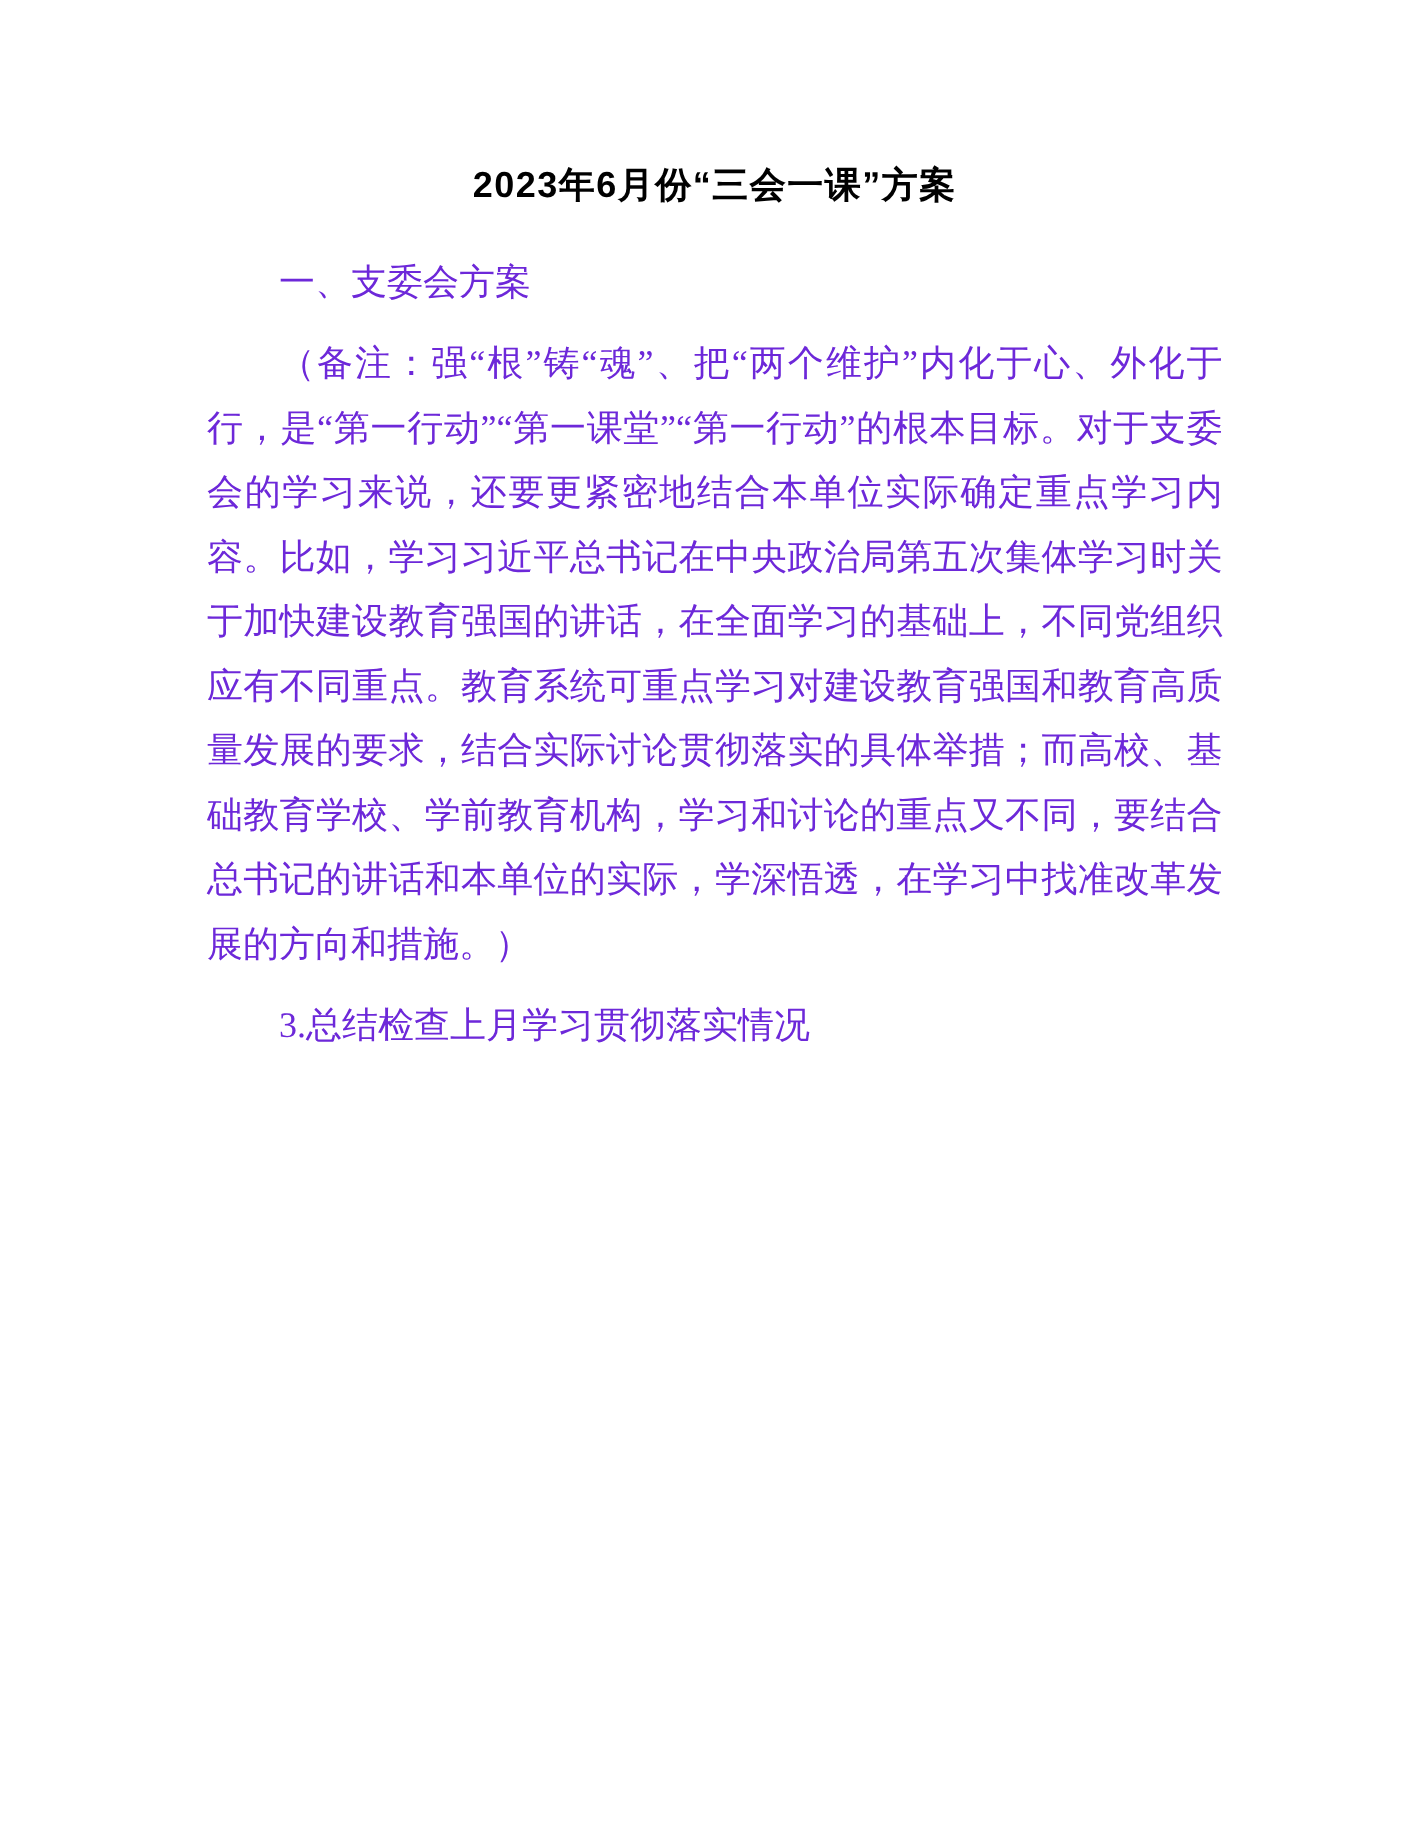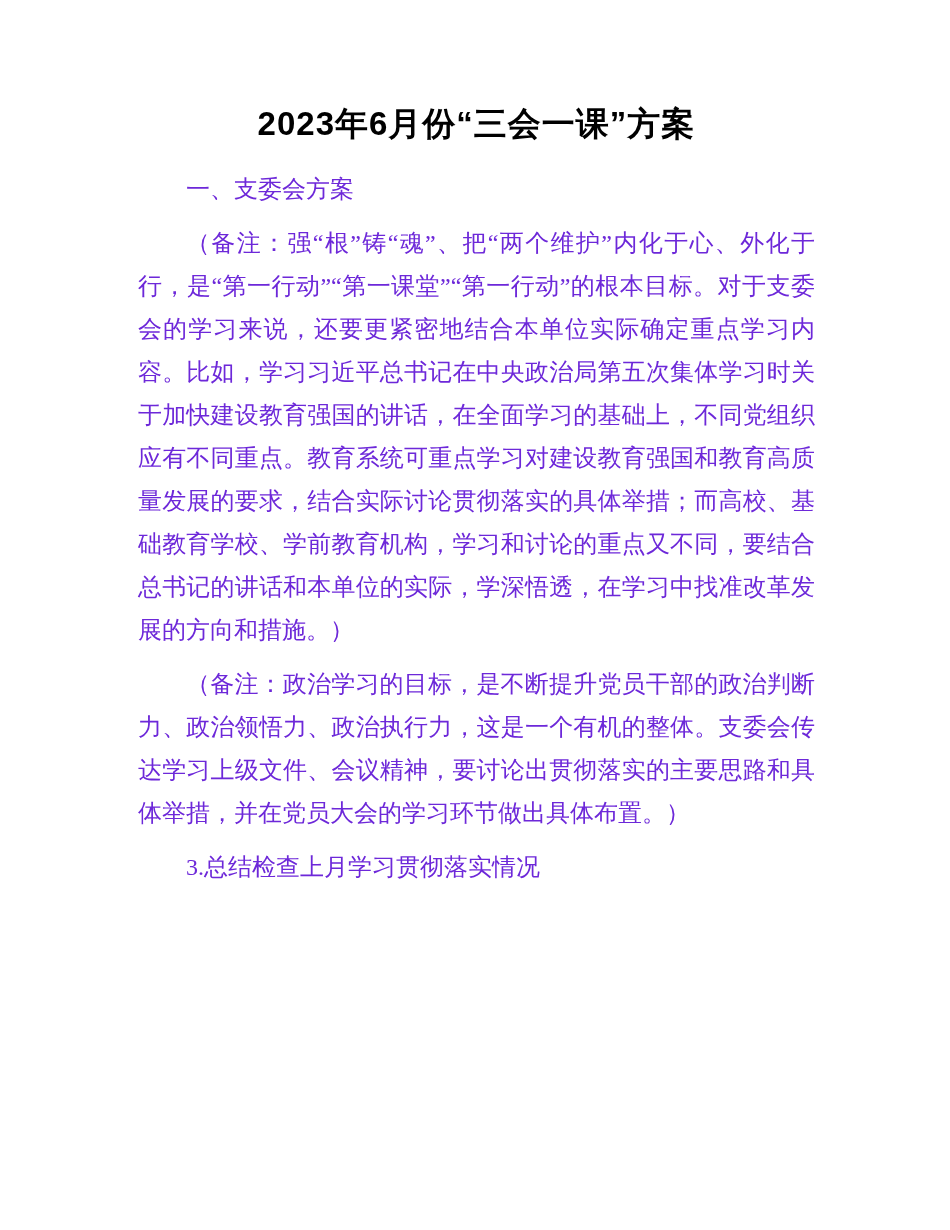--- a/index.html
+++ b/index.html
@@ -15,21 +15,21 @@
     background: #ffffff;
     box-sizing: border-box;
     padding: 100px 135px 0 138px;
     overflow: hidden;
     color: #000000;
   }
   .doc-title {
     margin: 0 0 20px 0;
     font-family: "Liberation Sans", "DejaVu Sans", sans-serif;
     font-weight: bold;
-    font-size: 33px;
+    font-size: 24px;
     line-height: 48px;
     text-align: center;
     letter-spacing: 1px;
     color: #000000;
   }
   .doc-body {
     font-family: "Liberation Serif", "DejaVu Serif", serif;
     font-size: 24px;
     color: #6d28d9;
   }
@@ -42,16 +42,15 @@
   }
 </style>
 </head>
 <body>
 
 <div class="page" style="background: rgb(255, 255, 255); color: rgb(0, 0, 0);">
   <h1 class="doc-title">2023年6月份“三会一课”方案</h1>
   <div class="doc-body">
       <p class="para heading-level-1">一、支委会方案</p>
       <p class="para paragraph">（备注：强“根”铸“魂”、把“两个维护”内化于心、外化于行，是“第一行动”“第一课堂”“第一行动”的根本目标。对于支委会的学习来说，还要更紧密地结合本单位实际确定重点学习内容。比如，学习习近平总书记在中央政治局第五次集体学习时关于加快建设教育强国的讲话，在全面学习的基础上，不同党组织应有不同重点。教育系统可重点学习对建设教育强国和教育高质量发展的要求，结合实际讨论贯彻落实的具体举措；而高校、基础教育学校、学前教育机构，学习和讨论的重点又不同，要结合总书记的讲话和本单位的实际，学深悟透，在学习中找准改革发展的方向和措施。）</p>
-      <p class="para paragraph">（备注：政治学习的目标，是不断提升党员干部的政治判断力、政治领悟力、政治执行力，这是一个有机的整体。支委会传达学习上级文件、会议精神，要讨论出贯彻落实的主要思路和具体举措，并在党员大会的学习环节做出具体布置。）</p>
       <p class="para paragraph">3.总结检查上月学习贯彻落实情况</p>
     </div>
 </div>
 
 </body></html>

